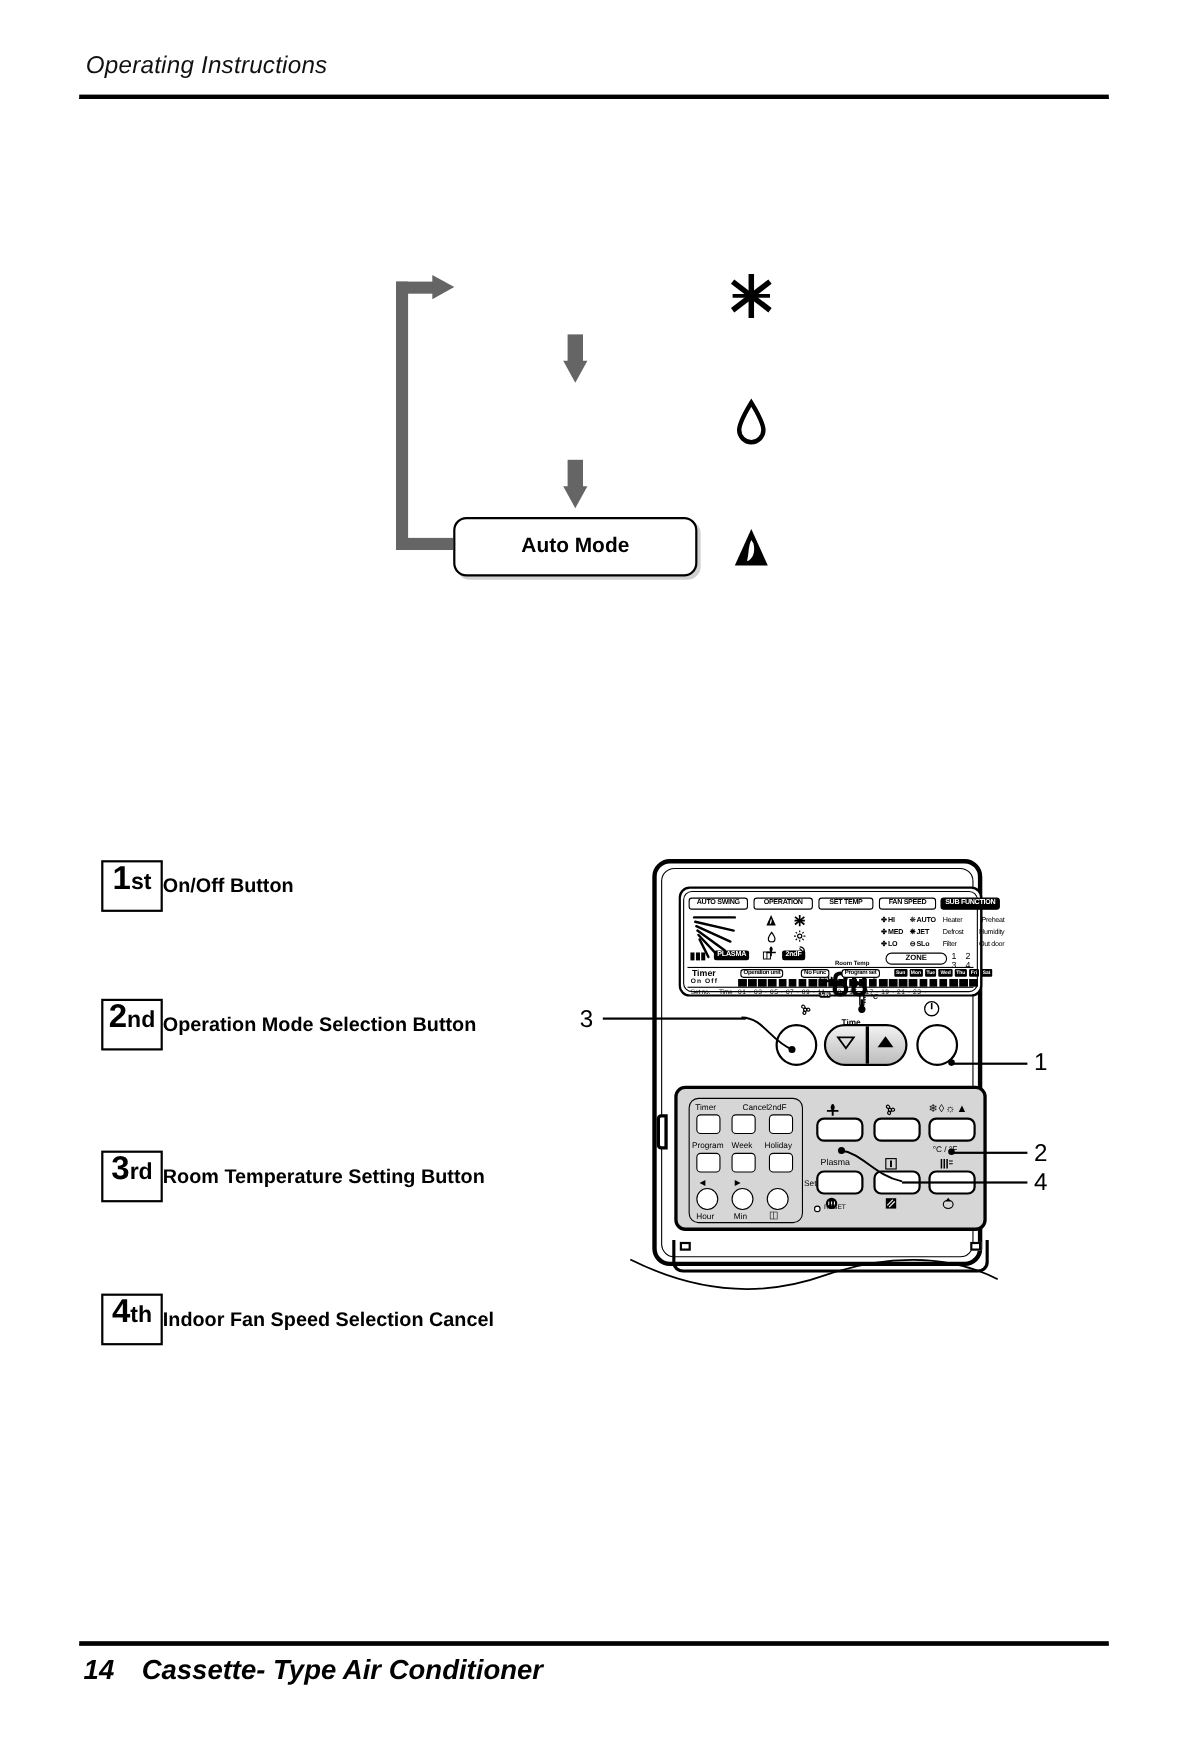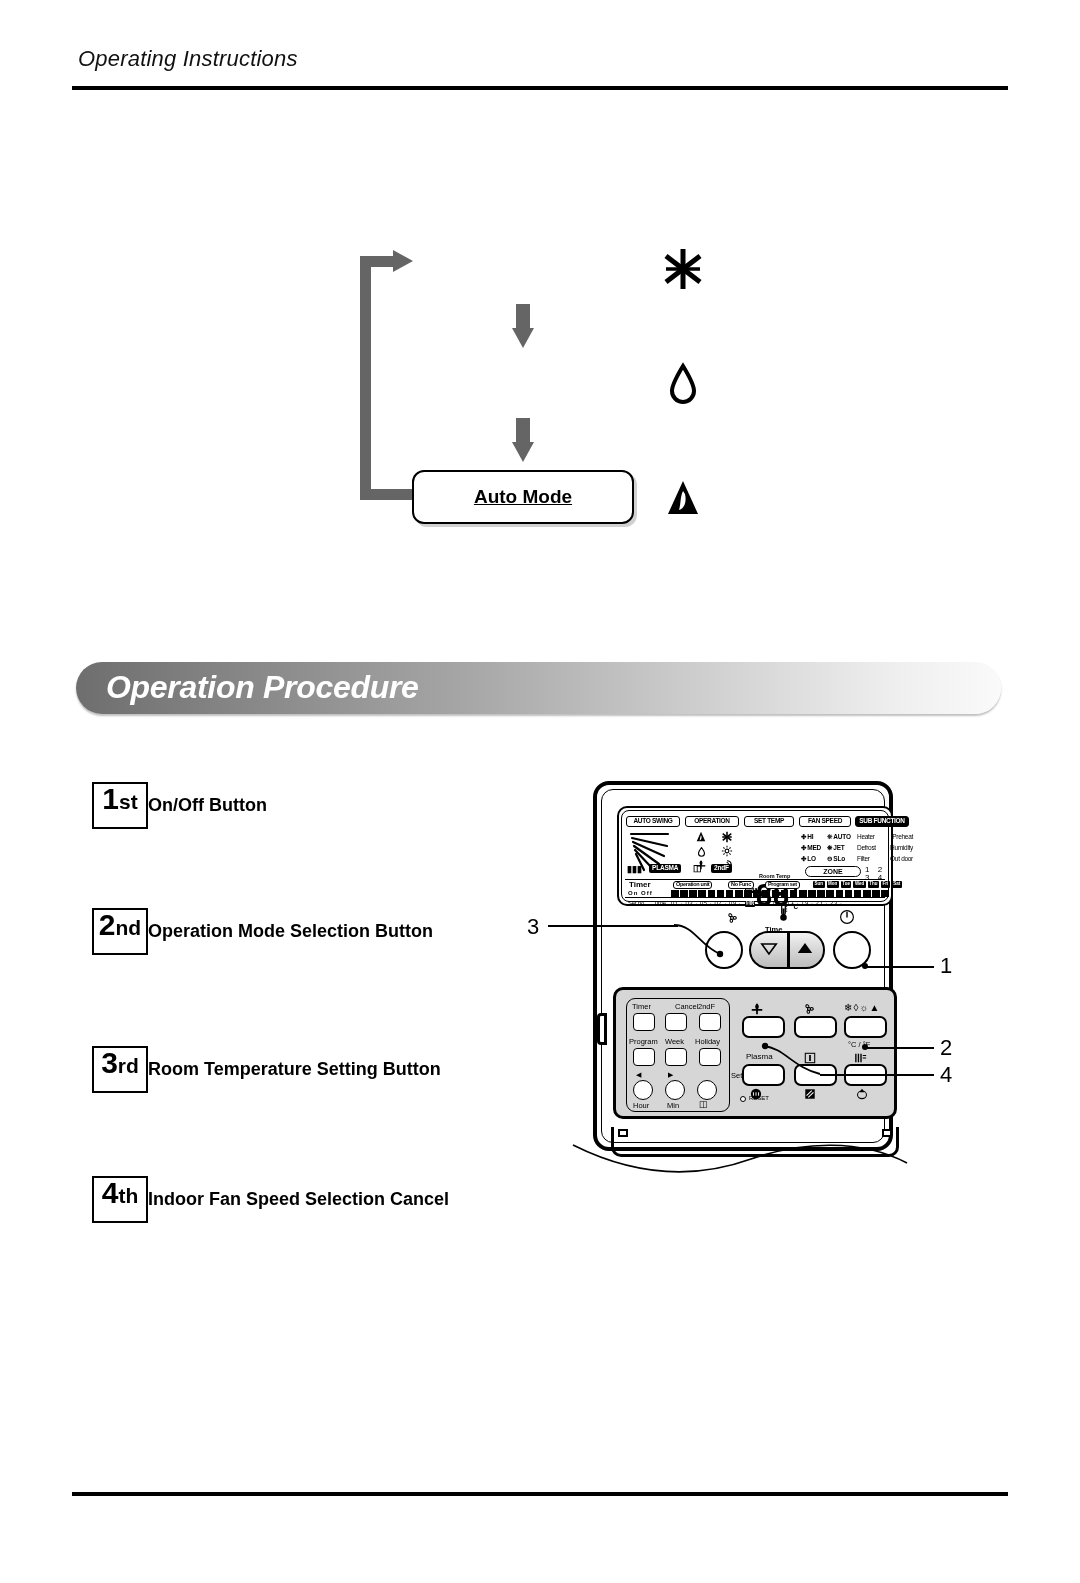--- a/index.html
+++ b/index.html
@@ -54,21 +54,21 @@
   .flow { position: absolute; left: 360px; top: 236px; width: 360px; height: 296px; }
   .mode-box {
     position: absolute; left: 52px; width: 222px; height: 54px;
     border: 2px solid #000; border-radius: 12px; background: #fff;
     box-shadow: 3px 3px 0 rgba(0,0,0,.18);
     display: flex; align-items: center; justify-content: center;
   }
   .mode-box span { font-size: 19px; font-weight: bold; }
   #mode-box-0 { top: 6px; }
   #mode-box-1 { top: 120px; }
-  #mode-box-2 { top: 234px; text-decoration: underline; }
+  #mode-box-2 { top: 234px; }
 
   .flow-arrow {
     position: absolute; left: 152px; width: 22px; height: 44px;
   }
   #flow-arrow-0 { top: 68px; }
   #flow-arrow-1 { top: 182px; }
   .flow-arrow .stem { position: absolute; left: 4px; top: 0; width: 14px; height: 26px; background: #656565; }
   .flow-arrow .head {
     position: absolute; left: 0; top: 24px;
     width: 0; height: 0; border-left: 11px solid transparent;
@@ -342,23 +342,20 @@
     </div>
 
     <div class="flow-icon" id="flow-icon-2">
       <svg viewBox="0 0 46 46" width="46" height="46">
         <path d="M23 7 L38 40 L8 40 Z" fill="#000"></path>
         <path d="M23 17 C20 23 21 30 19 36 C24 35 27 28 25 20 Z" fill="#fff"></path>
       </svg>
     </div>
   </div>
 
-  <div class="banner" id="banner-proc">
-    <div class="label">Operation Procedure</div>
-  </div>
 
   <div class="step" id="step-0">
     <div class="ord-box">
       <span class="num">1</span>
       <span class="suf">st</span>
     </div>
     <div class="step-label">On/Off Button</div>
   </div>
 
   <div class="step" id="step-1">
@@ -771,14 +768,18 @@
   <div class="callout-num" style="left:940px; top:1062px;">4</div>
   <div class="callout-line" style="left:820px; top:1074px; width:114px;"></div>
   <div class="lead-svg" style="left:760px; top:1040px;">
     <svg viewBox="0 0 64 40" width="64" height="40">
       <path d="M4 6 C24 8 34 28 60 34" fill="none" stroke="#000" stroke-width="1.8"></path>
       <circle cx="5" cy="6" r="3.2" fill="#000"></circle>
     </svg>
   </div>
 
   <div class="ftr-rule"></div>
+  <div class="ftr">
+    <span class="pg">14</span>
+    <span>Cassette- Type Air Conditioner</span>
+  </div>
 
 </div>
 
 </body></html>

